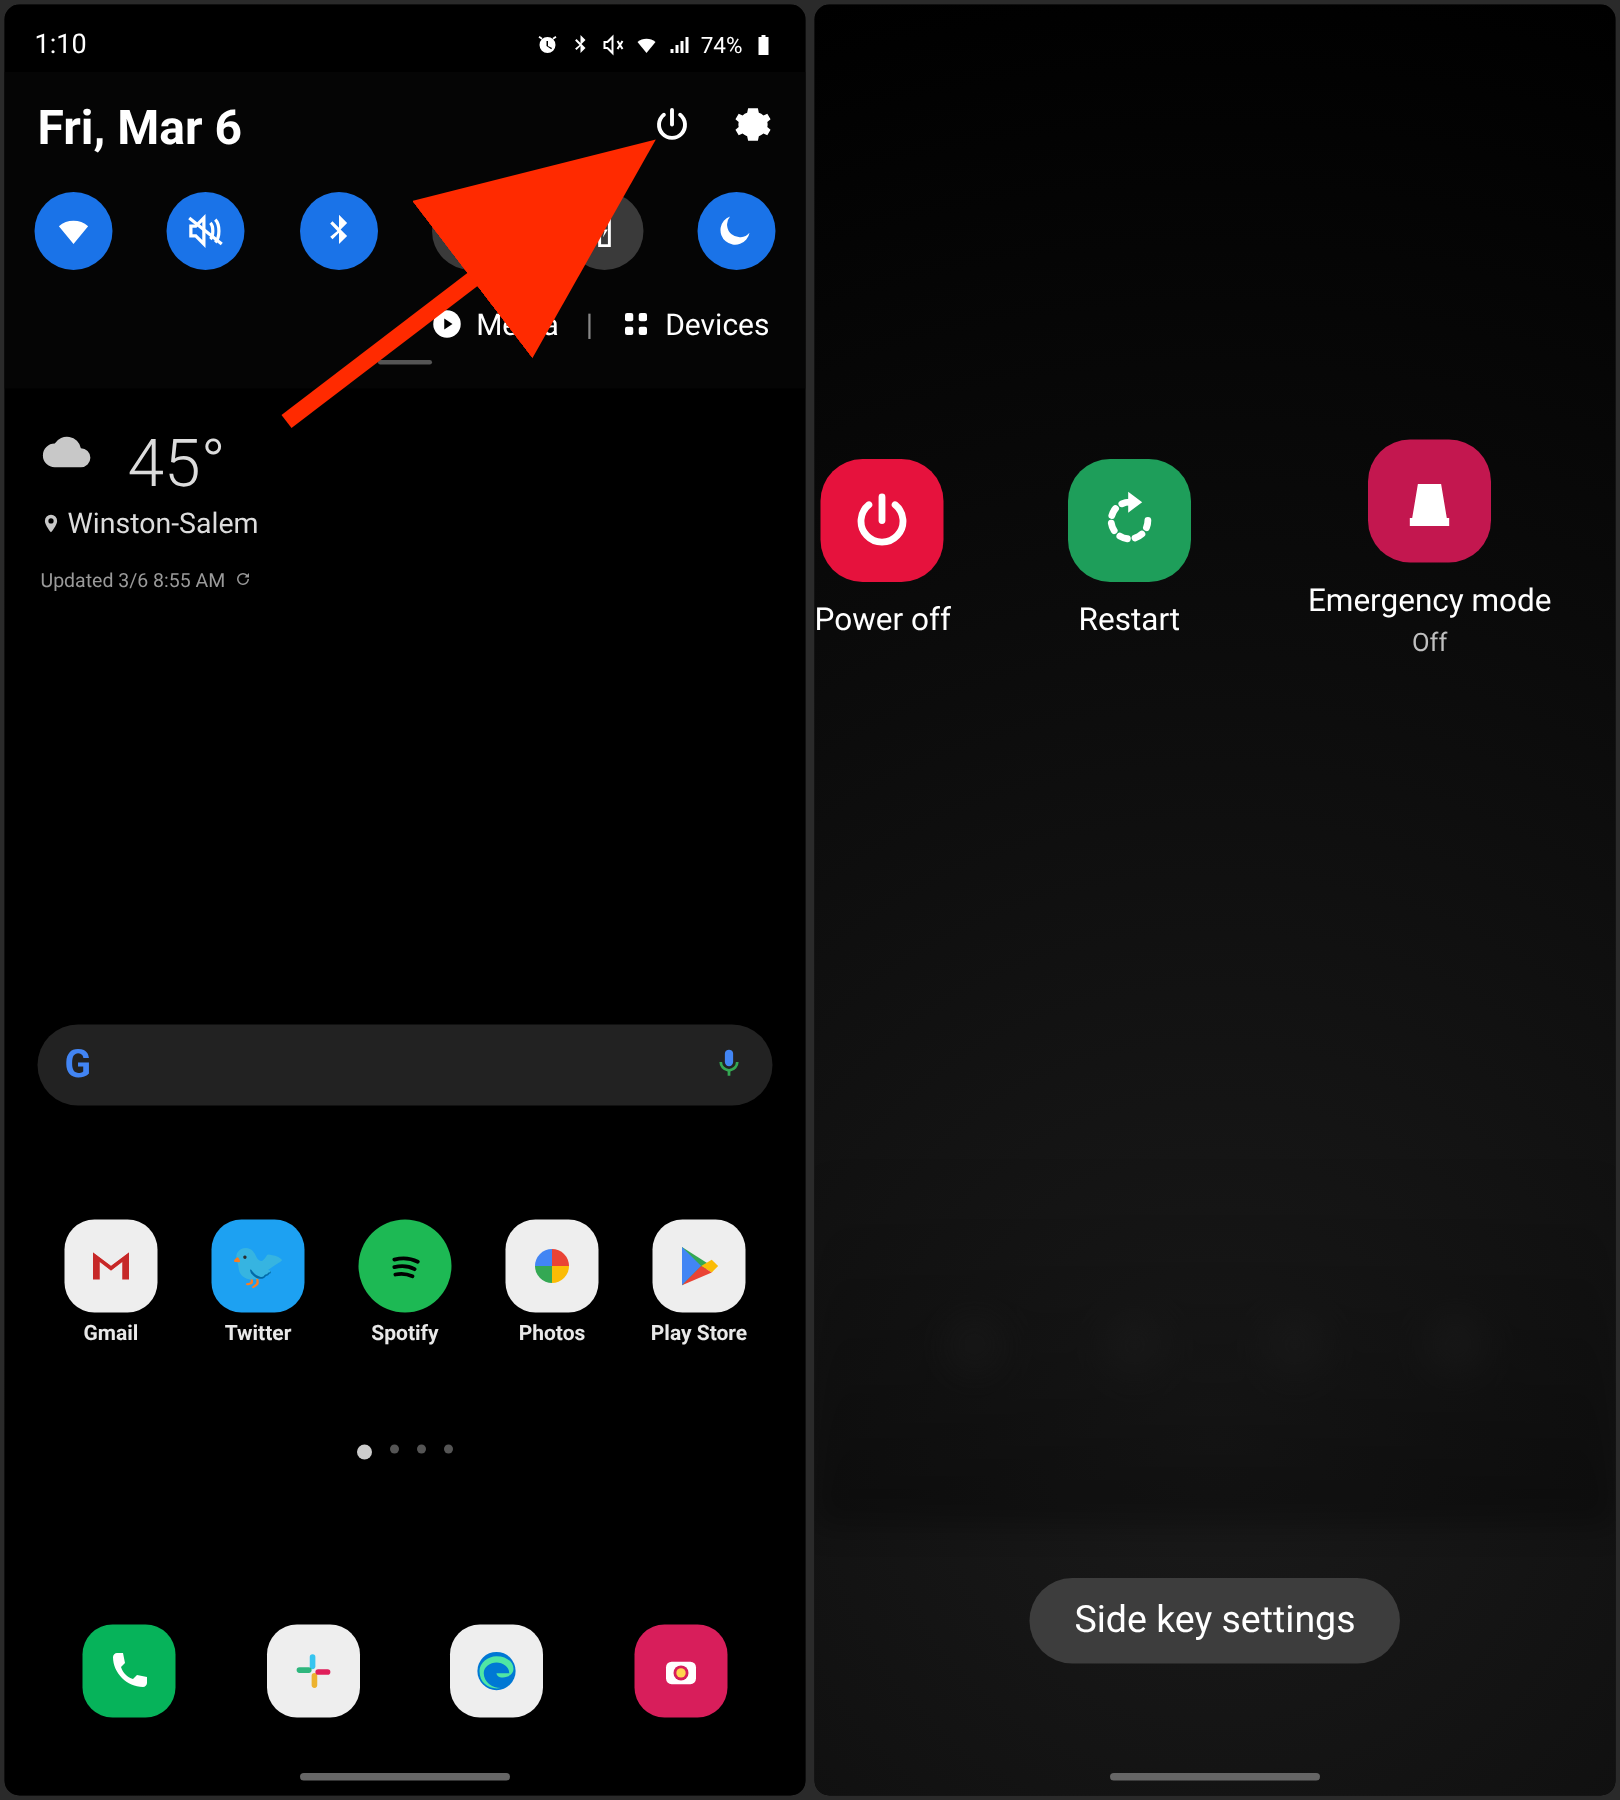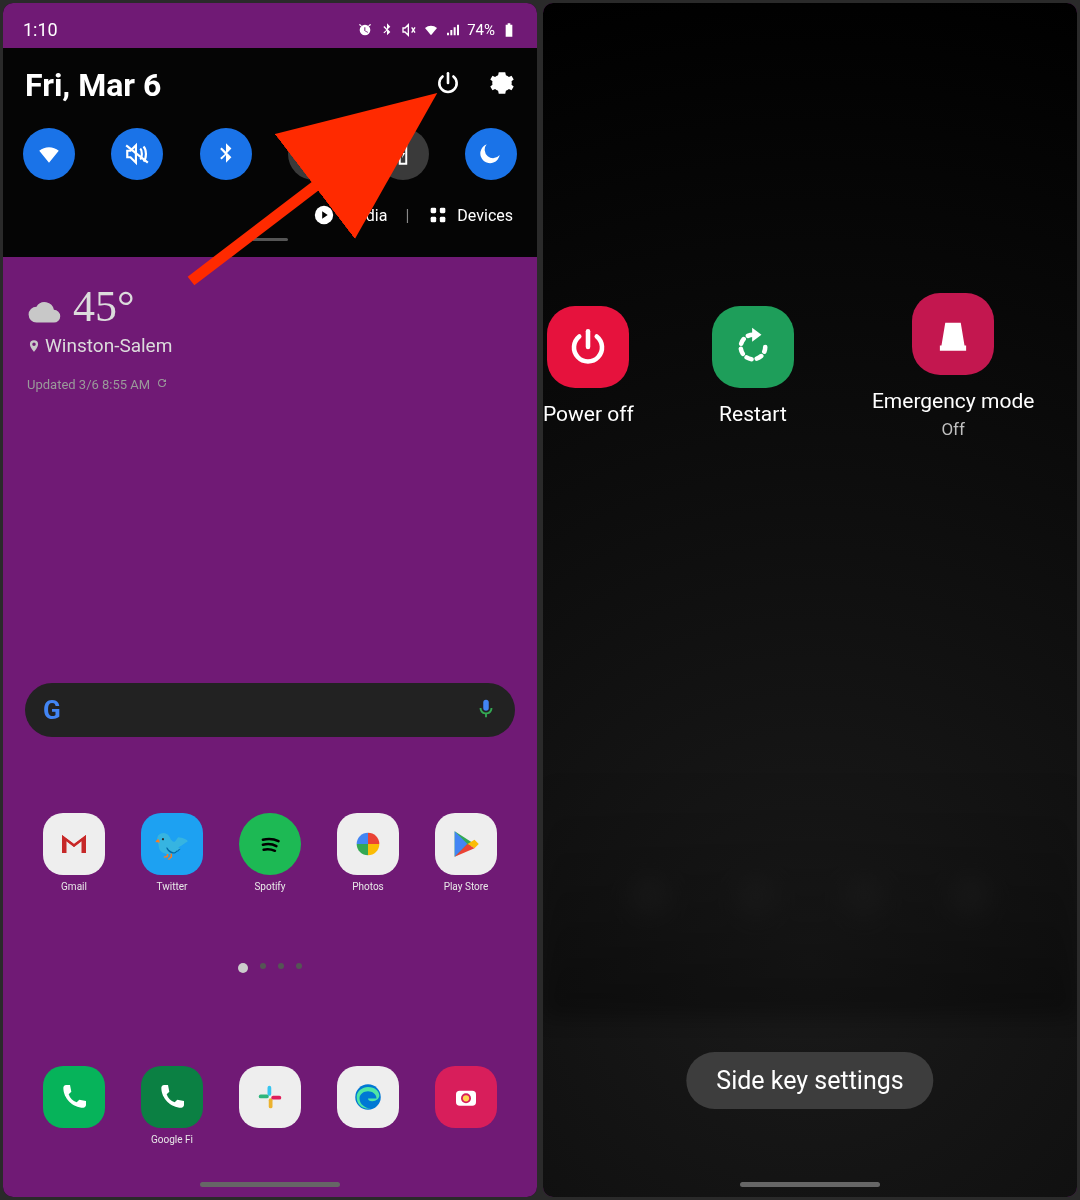--- a/index.html
+++ b/index.html
@@ -7,21 +7,21 @@
     background: #2a2a2a;
     font-family: -apple-system, Roboto, "Segoe UI", sans-serif;
     width: 1080px;
     height: 1200px;
     display: flex;
     gap: 6px;
     padding: 3px;
   }
   .phone {
     flex: 1;
-    background: #701a75;
+    background: #000000;
     border-radius: 10px;
     position: relative;
     overflow: hidden;
     color: #fff;
   }
 
   
   .status-bar {
     display: flex;
     justify-content: space-between;
@@ -54,38 +54,38 @@
   .qs {
     width:52px; height:52px; border-radius:50%;
     display:flex; align-items:center; justify-content:center;
   }
   .qs.on { background:#1a73e8; }
   .qs.off { background:#3a3a3a; }
   .qs svg { width:26px; height:26px; fill:#fff; }
 
   .panel-bottom {
     display:flex; justify-content:flex-end; align-items:center;
-    gap:18px; font-size:16px; padding: 6px 4px 4px 0;
+    gap:18px; font-size:20px; padding: 6px 4px 4px 0;
   }
   .panel-bottom .sep { color:#888; }
   .panel-bottom span { display:flex; align-items:center; gap:8px; }
   .panel-bottom svg { width:22px; height:22px; fill:#fff; }
   .handle { width:36px; height:3px; background:#555; border-radius:2px; margin:8px auto 0; }
 
   
   .home {
     position:absolute; inset:0; z-index:-1;
     background: radial-gradient(ellipse at 55% 55%, #2a1f14 0%, #0a0806 45%, #000 80%);
     filter: brightness(0.45);
   }
   .weather {
     padding: 24px 24px 0 24px;
     color:#dcdcdc;
   }
-  .weather-top { display:flex; align-items:flex-end; gap:8px;font-family:Liberation Serif, serif; }
+  .weather-top { display:flex; align-items:flex-start; gap:20px; }
   .temp { font-size:44px; font-weight:300; }
   .weather-loc { font-size:19px; margin-top:2px; display:flex; align-items:center; gap:4px; }
   .weather-upd { font-size:13px; color:#9a9a9a; margin-top:20px; display:flex; align-items:flex-start; gap:6px;}
 
   .search {
     margin: 0 22px; height:54px; border-radius:27px;
     background:#222; display:flex; align-items:center; justify-content:space-between;
     padding:0 18px; position:absolute; left:0; right:0; top:680px;
   }
   .search .g { font-size:26px; font-weight:bold; }
@@ -96,21 +96,21 @@
     display:flex; justify-content:space-around; padding:0 22px;
   }
   .row-apps { top:810px; }
   .row-dock { bottom:52px; }
   .app { display:flex; flex-direction:column; align-items:center; gap:6px; width:76px; }
   .app-icon {
     width:62px; height:62px; border-radius:20px;
     display:flex; align-items:center; justify-content:center;
     font-size:30px; font-weight:bold;
   }
-  .app-label { font-size:10px; color:#e8e8e8; text-align:center; white-space:nowrap;}
+  .app-label { font-size:14px; color:#e8e8e8; text-align:center; white-space:nowrap;font-weight:bold;}
 
   .pager { position:absolute; left:0; right:0; top:960px; display:flex; justify-content:center; gap:12px; }
   .pager i { width:6px; height:6px; border-radius:50%; background:#555; display:block;}
   .pager i.home-dot { width:10px; height:10px; background:#ccc;}
 
   .nav-bar {
     position:absolute; left:50%; bottom:10px; transform:translateX(-50%);
     width:140px; height:5px; background:#666; border-radius:3px;
   }
 
@@ -343,28 +343,20 @@
 
   <div class="app-row row-dock">
     <div class="app">
         <div class="app-icon" style="background:#06b35a">
           <svg width="32" height="32" viewBox="0 0 24 24" fill="#fff">
             <path d="M6 3c-1 0-2 1-2 2 0 8 7 15 15 15 1 0 2-1 2-2v-3l-5-1-2 2c-3-1-5-3-6-6l2-2-1-5z"></path>
           </svg>
         </div>
       </div>
     <div class="app">
-        <div class="app-icon" style="background:#0b8043">
-          <svg width="32" height="32" viewBox="0 0 24 24" fill="#fff">
-            <path d="M6 3c-1 0-2 1-2 2 0 8 7 15 15 15 1 0 2-1 2-2v-3l-5-1-2 2c-3-1-5-3-6-6l2-2-1-5z"></path>
-          </svg>
-        </div>
-        <span class="app-label">Google Fi</span>
-      </div>
-    <div class="app">
         <div class="app-icon" style="background:#eee">
           <svg width="30" height="30" viewBox="0 0 24 24">
             <rect x="10" y="3" width="3" height="8" rx="1.5" fill="#36C5F0"></rect>
             <rect x="3" y="10" width="8" height="3" rx="1.5" fill="#2EB67D"></rect>
             <rect x="11" y="13" width="3" height="8" rx="1.5" fill="#ECB22E"></rect>
             <rect x="13" y="11" width="8" height="3" rx="1.5" fill="#E01E5A"></rect>
           </svg>
         </div>
       </div>
     <div class="app">

